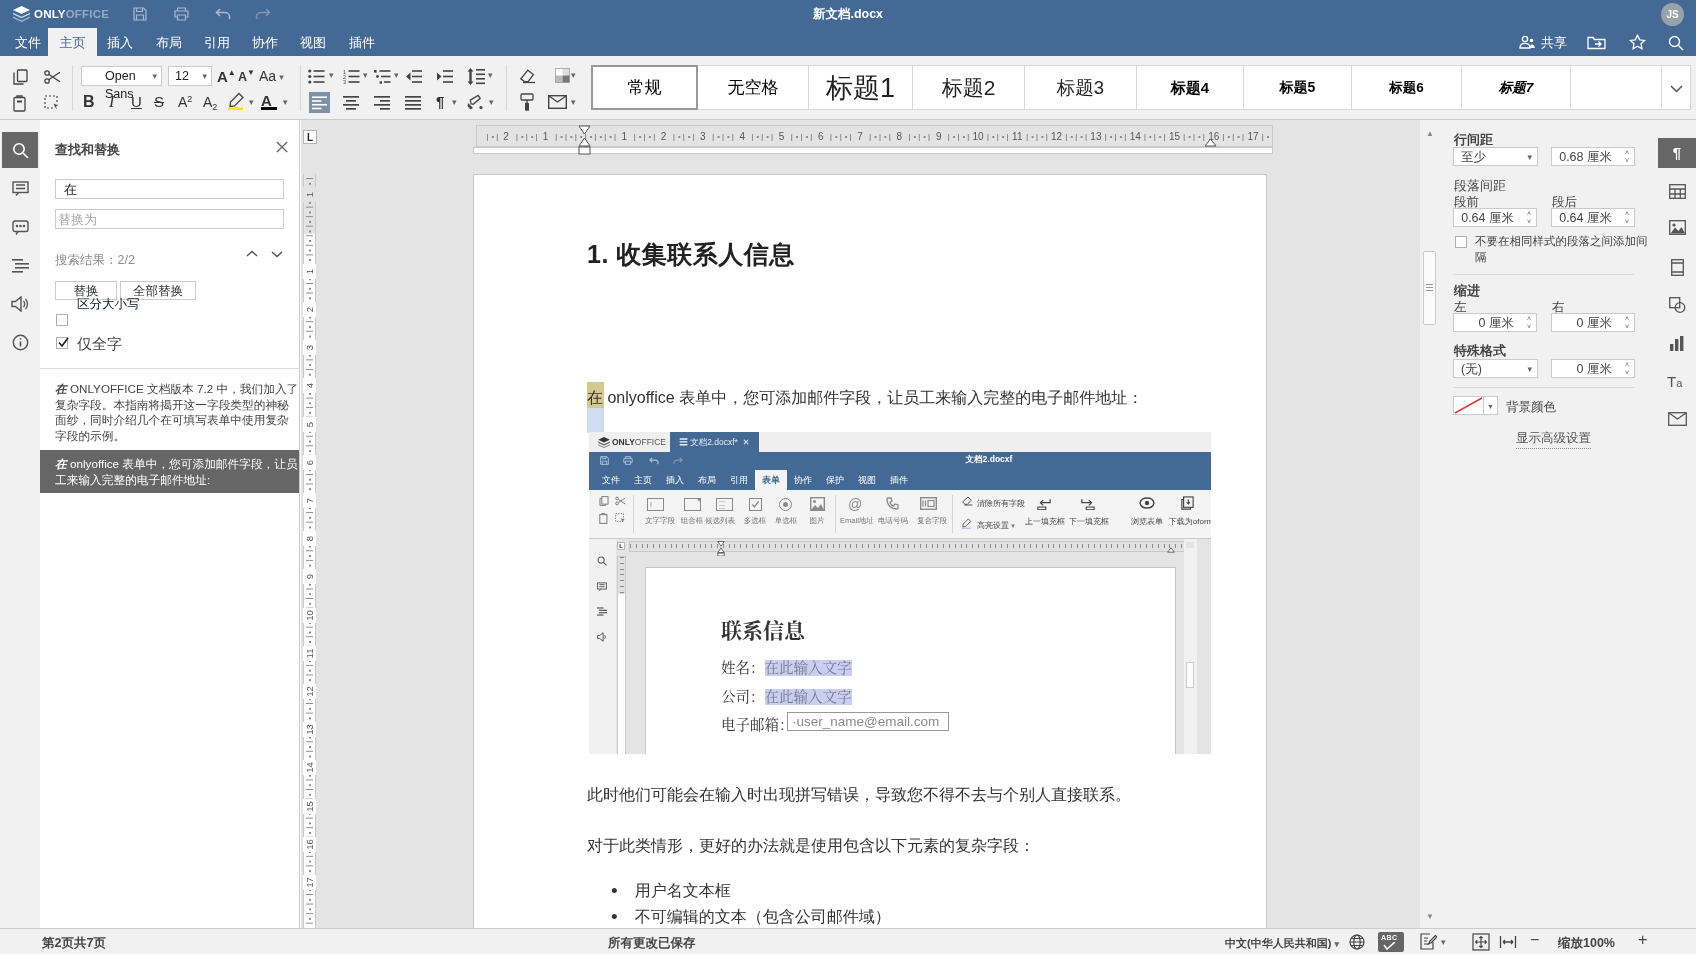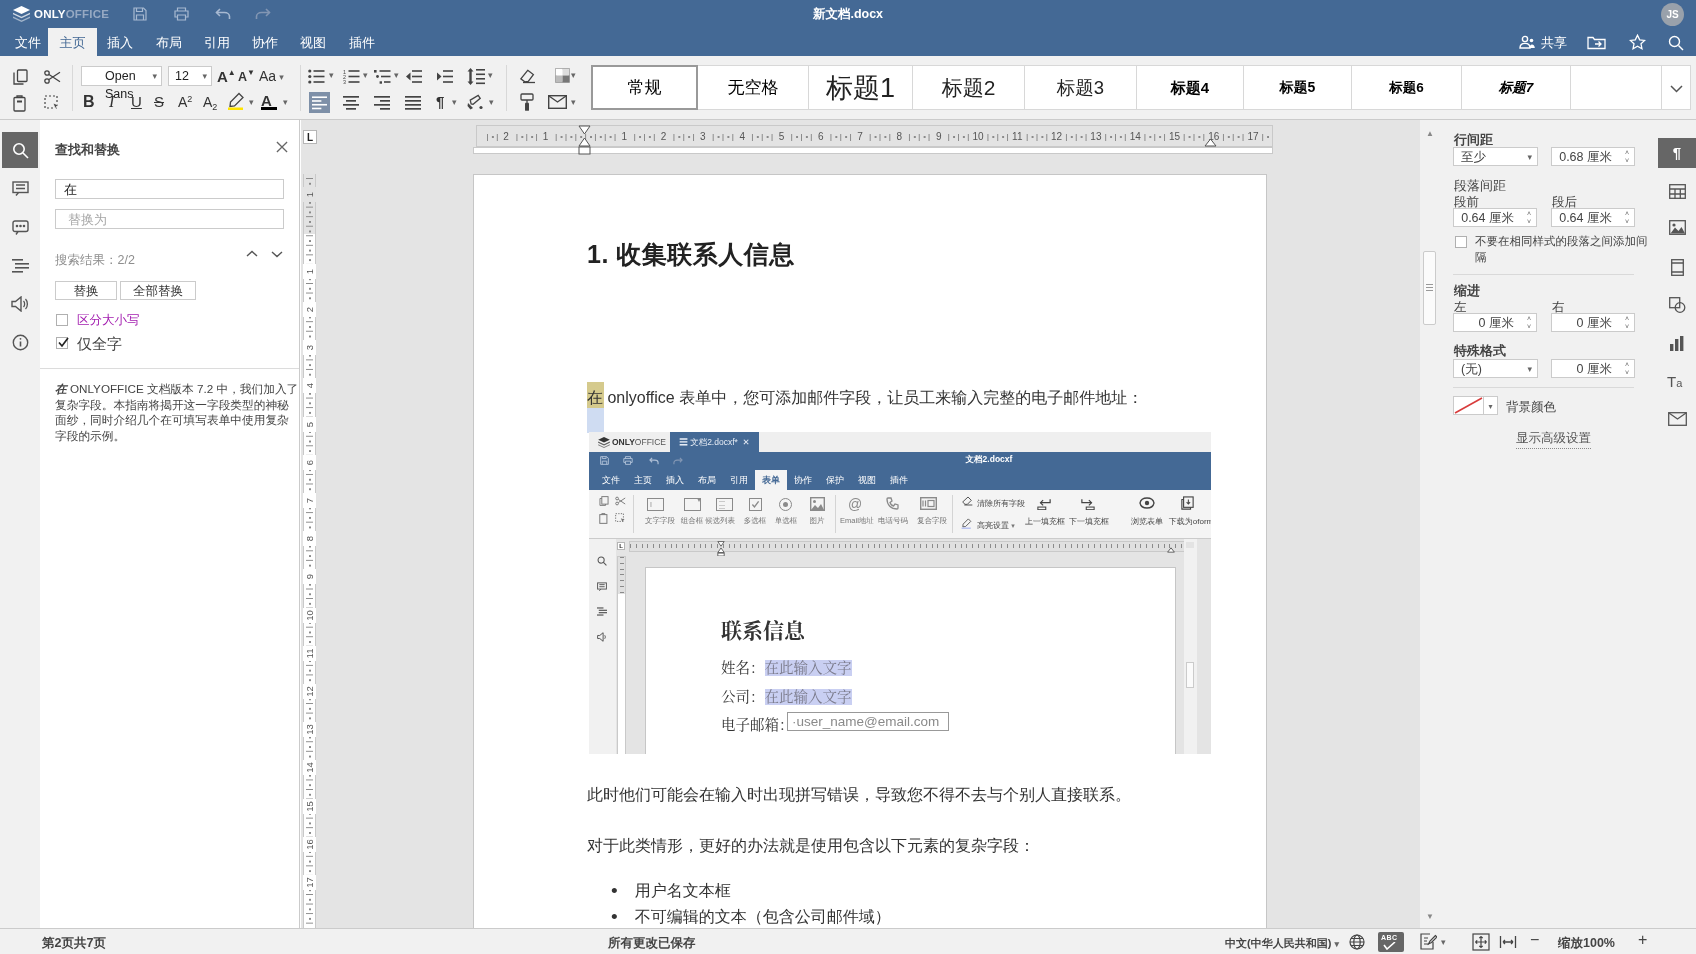--- a/index.html
+++ b/index.html
@@ -297,39 +297,40 @@
       <path d="M8.5 7.5v5" stroke-width="1.6"></path>
       <circle cx="8.5" cy="4.8" r=".9" fill="#555" stroke="none"></circle>
     </svg>
 </div>
 <div class="abs" id="leftpanel">
  <div class="abs" style="left:15px;top:21px;font-size:13px;font-weight:bold;color:#444">查找和替换</div>
  <svg class="abs" style="left:236px;top:21px" width="12" height="12" viewBox="0 0 13 13" stroke="#666" stroke-width="1.4">
       <path d="M1 1l11 11M12 1L1 12"></path>
     </svg>
  <div class="abs" style="left:15px;top:59px;width:229px;height:20px;border:1px solid #cbcbcb;background:#fff;font-size:13px;color:#222;line-height:19px;padding-left:8px">在</div>
- <div class="abs" style="left:15px;top:89px;width:229px;height:20px;border:1px solid #cbcbcb;background:#fff;font-size:13px;color:#a6a6a6;line-height:19px;padding-left:12px">替换为</div>
+ <div class="abs" style="left:15px;top:89px;width:229px;height:20px;border:1px solid #cbcbcb;background:#fff;font-size:13px;color:#a6a6a6;line-height:19px;padding-left:2px">替换为</div>
  <div class="abs" style="left:15px;top:132px;font-size:12.5px;color:#8e8e8e">搜索结果：2/2</div>
  <svg class="abs" style="left:206px;top:130px" width="12" height="7" viewBox="0 0 12 7">
       <path d="M1 6l5-4.5L11 6" fill="none" stroke="#555" stroke-width="1.4"></path>
     </svg>
  <svg class="abs" style="left:231px;top:131px" width="12" height="7" viewBox="0 0 12 7">
       <path d="M1 1l5 4.5L11 1" fill="none" stroke="#555" stroke-width="1.4"></path>
     </svg>
  <div class="abs" style="left:15px;top:161px;width:62px;height:19px;border:1px solid #cbcbcb;background:#fff;font-size:12.5px;color:#333;text-align:center;line-height:18px">替换</div>
  <div class="abs" style="left:80px;top:161px;width:76px;height:19px;border:1px solid #cbcbcb;background:#fff;font-size:12.5px;color:#333;text-align:center;line-height:18px">全部替换</div>
  <div class="abs" style="left:16px;top:194px;width:12px;height:12px;border:1px solid #b0b0b0;background:#fff"></div>
- <div class="abs" style="left:37px;top:192px;font-size:12.5px;color:#a21caf">区分大小写</div>
+ <div class="abs" style="left:37px;top:176px;font-size:12.5px;color:#0f172a">区分大小写</div>
  <div class="abs" style="left:16px;top:217px;width:12px;height:12px;border:1px solid #b0b0b0;background:#fff"></div>
  <svg class="abs" style="left:17px;top:216px" width="13" height="13" viewBox="0 0 13 13">
       <path d="M2 6.5l3 3.5 6-8" fill="none" stroke="#222" stroke-width="1.7"></path>
     </svg>
  <div class="abs" style="left:37px;top:215px;font-size:15px;color:#444">仅全字</div>
  <div class="abs" style="left:0;top:248px;width:259px;height:1px;background:#dcdcdc"></div>
  <div class="abs" style="left:15px;top:261px;width:245px;font-size:11.7px;line-height:15.7px;color:#444;white-space:nowrap"><span style="font-style:italic;font-weight:bold">在</span> ONLYOFFICE 文档版本 7.2 中，我们加入了<br>复杂字段。本指南将揭开这一字段类型的神秘<br>面纱，同时介绍几个在可填写表单中使用复杂<br>字段的示例。</div>
+ <div class="abs" style="left:0;top:330px;width:259px;height:43px;background:#666;color:#fff;font-size:11.7px;line-height:15.7px;padding:6px 12px 0 15px;white-space:nowrap"><span style="font-style:italic;font-weight:bold">在</span> onlyoffice 表单中，您可添加邮件字段，让员<br>工来输入完整的电子邮件地址:</div>
 </div>
 <div class="abs" id="docarea"></div>
 <div class="abs" style="left:303px;top:130px;width:14px;height:14px;background:#fff;border:1px solid #b5b5b5;color:#222;font-weight:bold;font-size:10px;text-align:center;line-height:13px">L</div>
 
 <div class="abs" id="hruler" style="left:476px;top:125px;width:797px;height:22px;background:#e3e3e3;border:1px solid #c9c9c9">
     <div style="position:absolute;left:10px;top:0;width:782px;height:22px;background-image:linear-gradient(90deg,#8a8a8a 0 1px,transparent 1px),linear-gradient(90deg,#8a8a8a 0 2px,transparent 2px);background-size:9.825px 7px,9.825px 2px;background-position:0 8px,4.9px 10px;background-repeat:repeat-x"></div>
 <span style="position:absolute;left:21.0px;top:3px;width:16px;text-align:center;font-size:10px;color:#555;background:#e3e3e3;line-height:15px">2</span>
 <span style="position:absolute;left:60.6px;top:3px;width:16px;text-align:center;font-size:10px;color:#555;background:#e3e3e3;line-height:15px">1</span>
 <span style="position:absolute;left:139.3px;top:3px;width:16px;text-align:center;font-size:10px;color:#555;background:#e3e3e3;line-height:15px">1</span>
 <span style="position:absolute;left:178.6px;top:3px;width:16px;text-align:center;font-size:10px;color:#555;background:#e3e3e3;line-height:15px">2</span>

